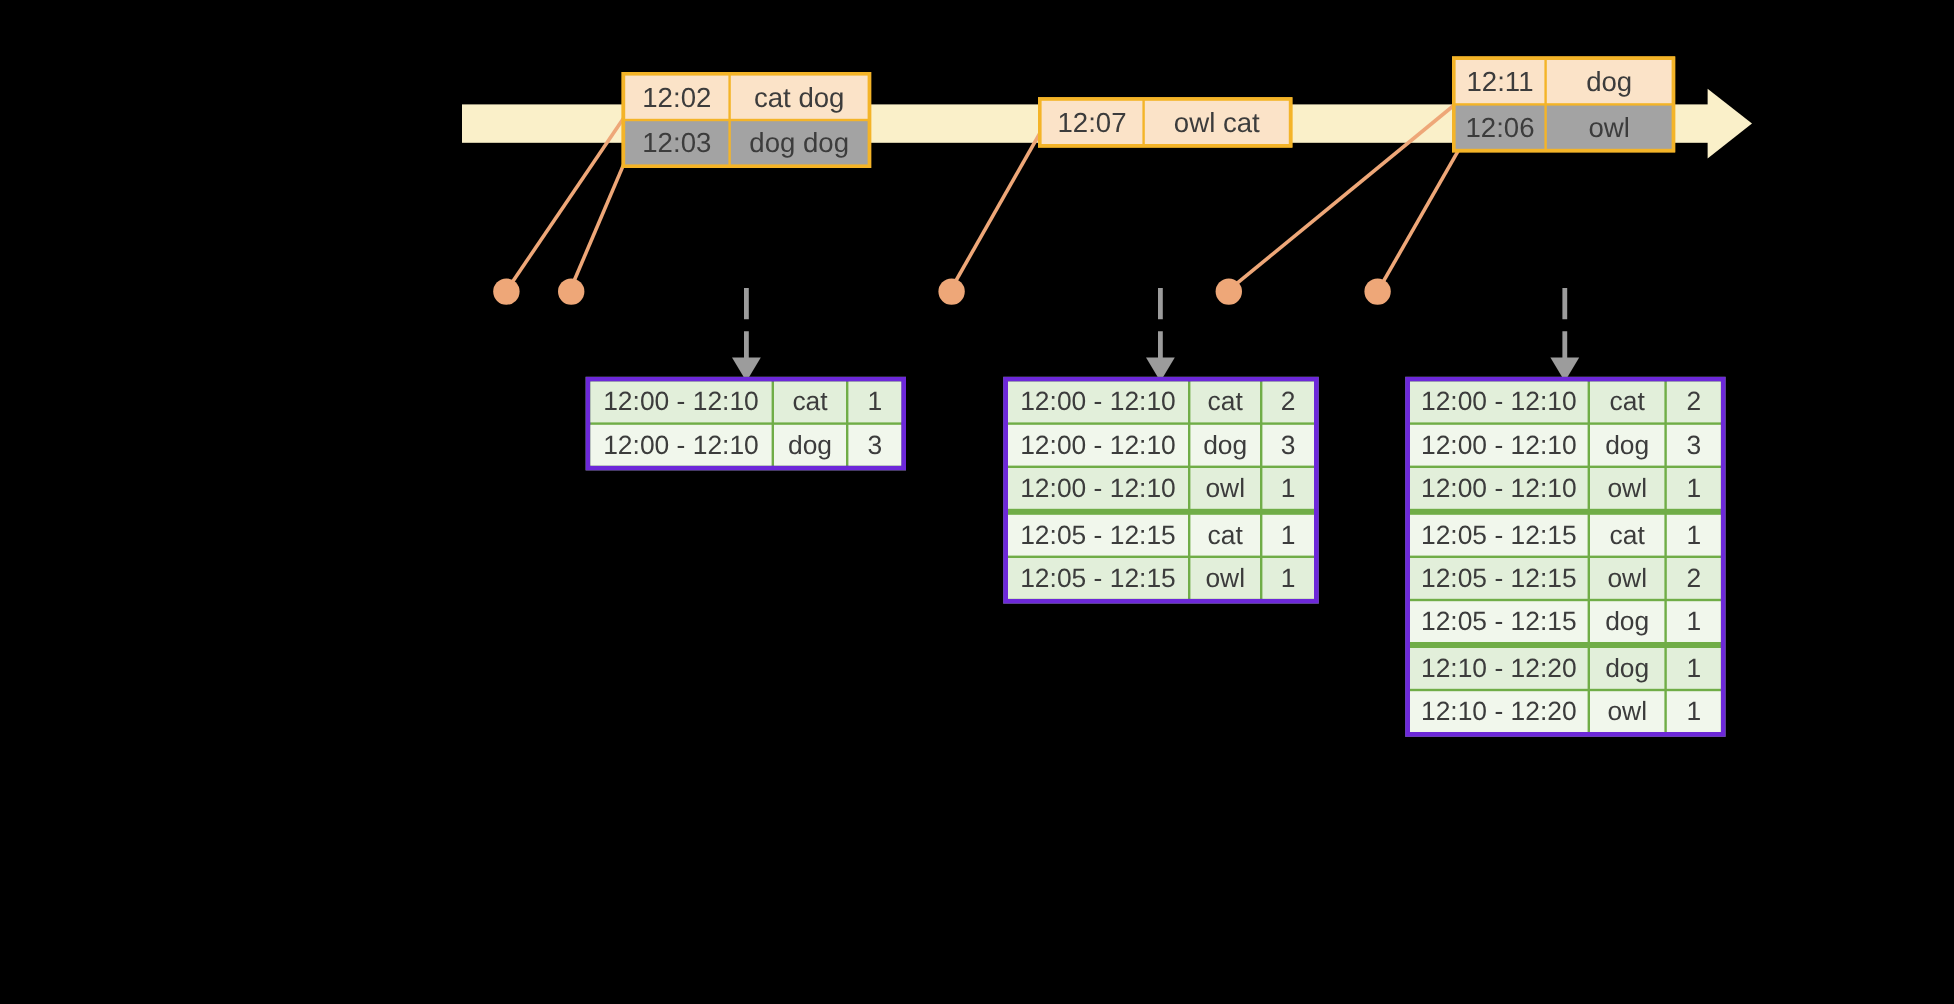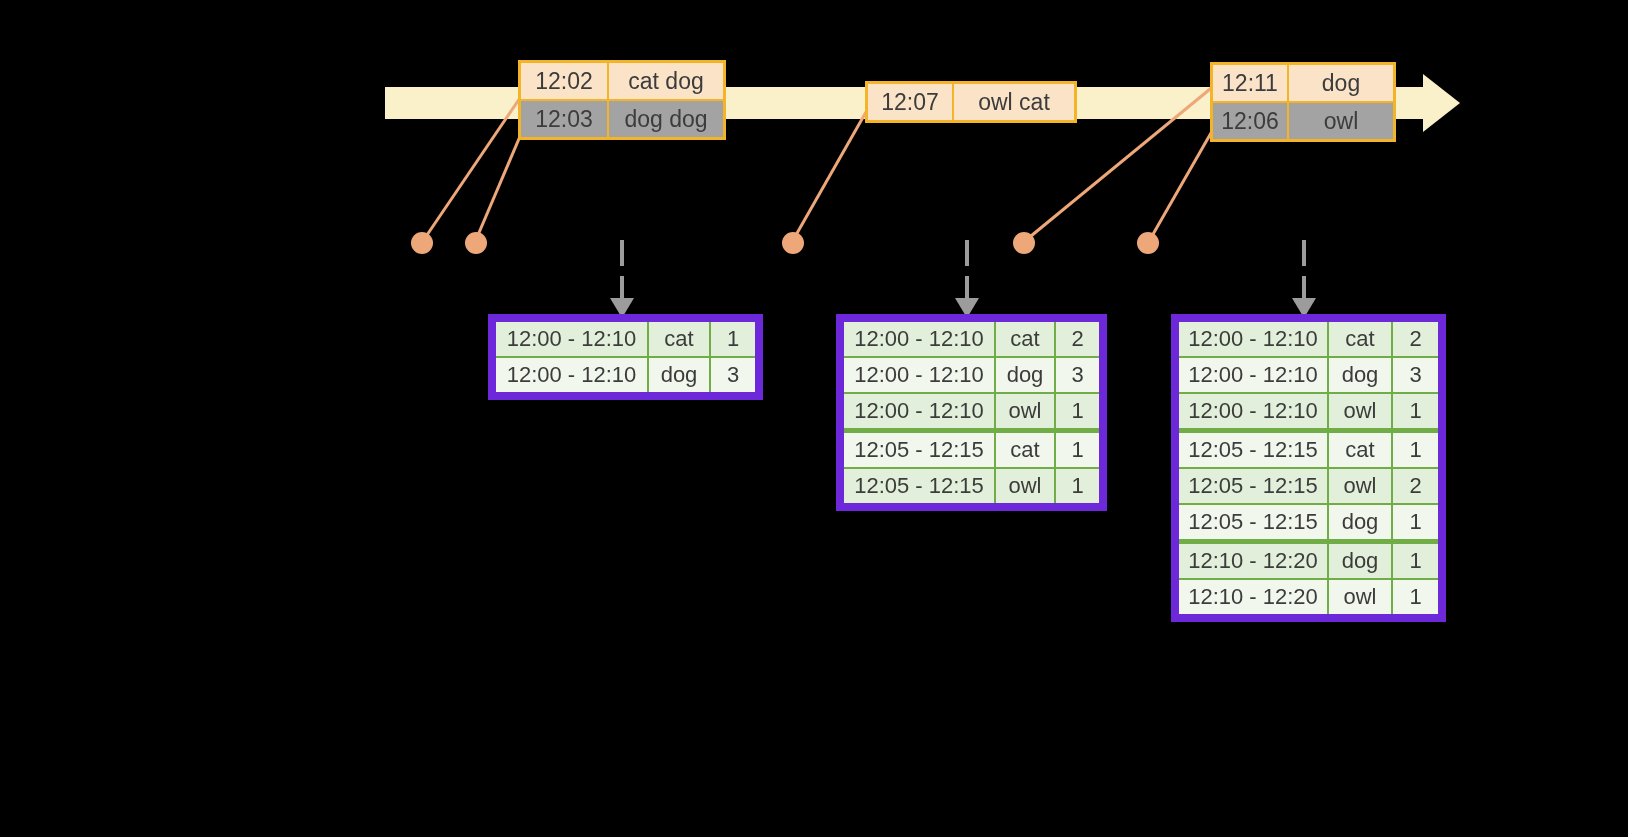--- a/index.html
+++ b/index.html
@@ -18,21 +18,21 @@
   .ecell{
     display:flex;align-items:center;justify-content:center;
     font-size:23px;height:36px;color:#3c3c3c;
   }
   .peach{background:#fbe3c8;}
   .cream{background:#a3a3a3;}
 
   
   .gtable{
     position:absolute;display:flex;flex-direction:column;gap:2px;
-    background:#70ad47;border:8px solid #6d28d9;
+    background:#70ad47;border:4px solid #6d28d9;
   }
   .grow{display:grid;gap:2px;}
   .gt-a .grow{grid-template-columns:151px 60px 44px;}
   .gt-b .grow{grid-template-columns:150px 58px 43px;}
   .gt-c .grow{grid-template-columns:148px 62px 45px;}
   .gsep{margin-top:3px;}
   .gcell{
     display:flex;align-items:center;justify-content:center;
     font-size:22px;height:34px;color:#3c3c3c;
   }
@@ -82,21 +82,21 @@
     <div class="ecell peach">cat dog</div>
     <div class="ecell cream">12:03</div>
     <div class="ecell cream">dog dog</div>
   </div>
 
   <div class="etable" style="left:865px;top:81px;grid-template-columns:84px 120px;">
     <div class="ecell peach">12:07</div>
     <div class="ecell peach">owl cat</div>
   </div>
 
-  <div class="etable" style="left:1210px;top:62px;grid-template-columns:74px 104px;">
+  <div class="etable" style="left:1210px;top:47px;grid-template-columns:74px 104px;">
     <div class="ecell peach">12:11</div>
     <div class="ecell peach">dog</div>
     <div class="ecell cream">12:06</div>
     <div class="ecell cream">owl</div>
   </div>
 
   <div class="gtable gt-a" style="left:488px;top:314px;">
     <div class="grow">
       <div class="gcell tint">12:00 - 12:10</div>
       <div class="gcell tint">cat</div>

